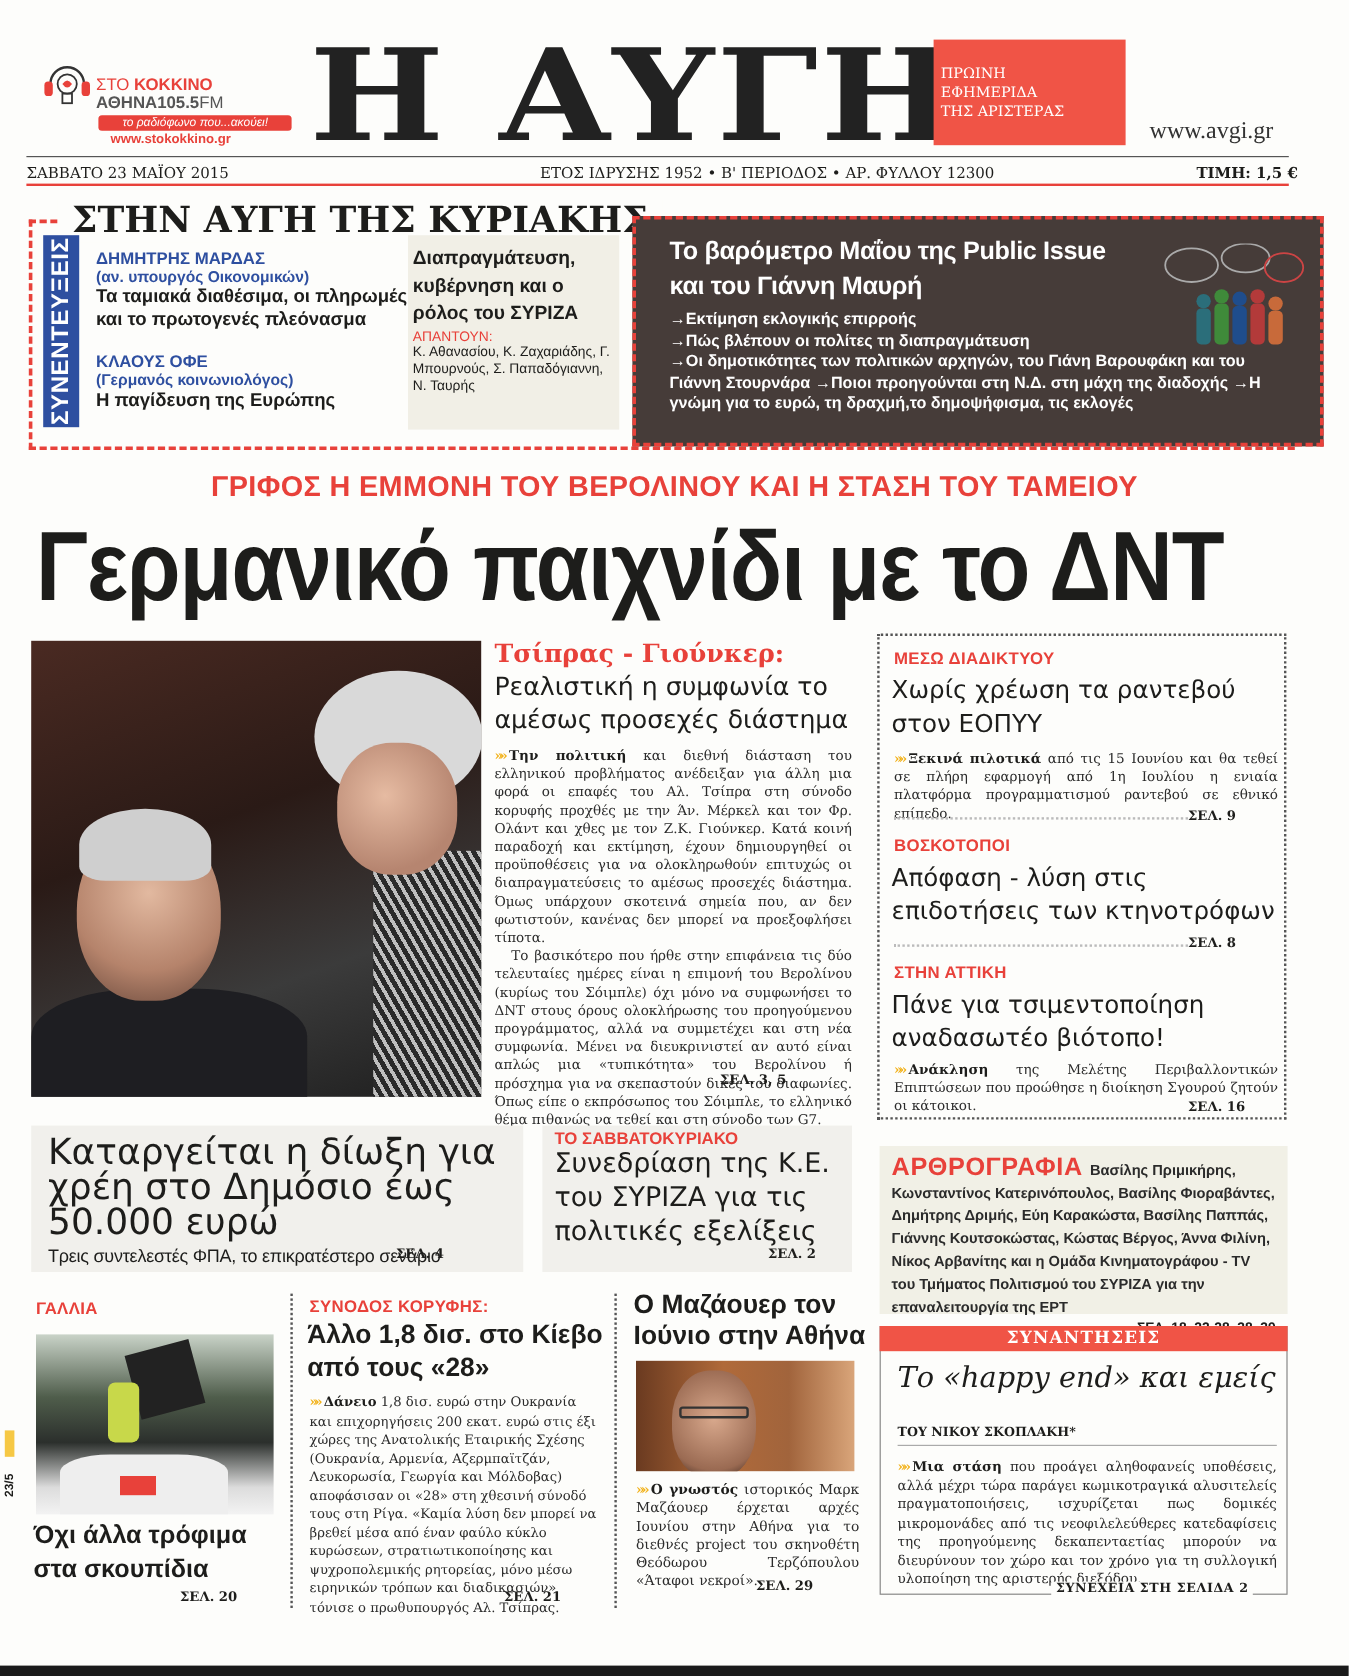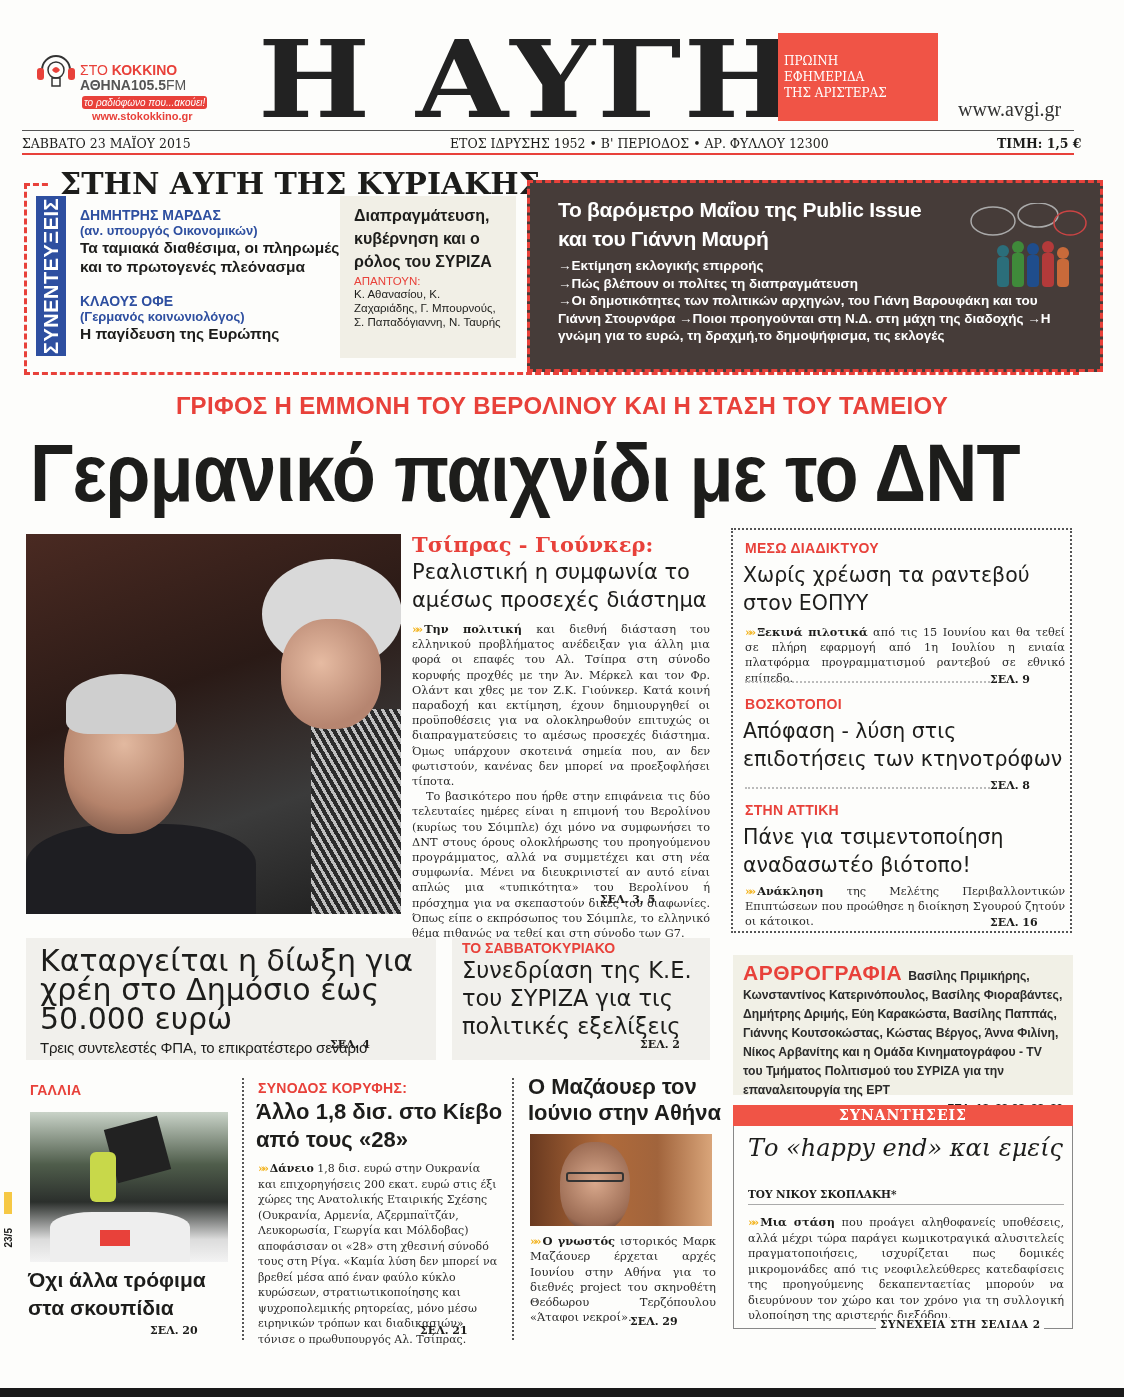--- a/index.html
+++ b/index.html
@@ -2,21 +2,21 @@
 <html><head>
 <meta charset="utf-8">
 <style>
   * { box-sizing: border-box; margin: 0; padding: 0; }
   html, body { width: 1124px; height: 1397px; background: #fdfdfb; overflow: hidden; }
   body { position: relative; font-family: "Liberation Sans", sans-serif; color: #1d1d1b; }
   .abs { position: absolute; }
   .red { color: #e8413a; }
   #radio-bulb { left: 34px; top: 48px; width: 44px; height: 44px; }
   #radio-name { left: 80px; top: 63px; font-size: 14px; line-height: 15px; font-weight: bold; }
-  #radio-slogan { left: 82px; top: 96px; background: #e8413a; color: #fff; font-size: 10px; font-style: italic; padding: 1px 2px; border-radius: 3px; }
+  #radio-slogan { left: 82px; top: 96px; background: #e8413a; color: #fff; font-size: 10px; font-style: italic; padding: 1px 20px; border-radius: 3px; }
   #radio-url { left: 92px; top: 110px; font-size: 11px; font-weight: bold; color: #e8413a; }
 
   #masthead-title { left: 258px; top: 30px; font-family: "DejaVu Serif", serif; font-weight: bold; font-size: 106px; letter-spacing: 2px; line-height: 100px; color: #222; transform: scaleX(1.12); transform-origin: left top; }
   #masthead-tagline { left: 778px; top: 33px; width: 160px; height: 88px; background: #f05446; color: #fff; font-family: "DejaVu Serif", serif; font-size: 12px; line-height: 16px; padding: 20px 0 0 6px; }
   #site-url { left: 958px; top: 98px; font-size: 20px; color: #333; font-family: Liberation Serif, serif; }
 
   #masthead-rule { left: 22px; top: 130px; width: 1052px; height: 1px; background: #555; }
   #issue-date { left: 22px; top: 136px; font-family: "DejaVu Serif", serif; font-size: 12.5px; }
   #issue-info { left: 450px; top: 136px; font-family: "DejaVu Serif", serif; font-size: 12.5px; }
   #issue-price { left: 997px; top: 136px; font-family: "DejaVu Serif", serif; font-size: 12.5px; font-weight: bold; }
@@ -25,21 +25,21 @@
   
   #sunday-box { left: 24px; top: 183px; width: 1055px; height: 192px; border: 3px dashed #e8413a; border-right: none; border-bottom-style: dashed; }
   #sunday-title { left: 48px; top: 166px; background: #fdfdfb; padding: 0 12px; font-family: "DejaVu Serif", serif; font-weight: bold; font-size: 30px; line-height: 36px; color: #1d1d1b; }
   #interviews-tab { left: 36px; top: 196px; width: 30px; height: 160px; background: #2e4fa0; color: #fff; }
   #interviews-tab span { position: absolute; left: 50%; top: 50%; transform: translate(-50%,-50%) rotate(-90deg); font-weight: bold; font-size: 20px; white-space: nowrap; letter-spacing: 0.5px; }
   .iv-name { font-weight: bold; color: #2e4fa0; font-size: 14px; }
   .iv-role { color: #2e4fa0; font-size: 13px; font-weight: bold; }
   .iv-head { font-weight: bold; font-size: 15.5px; line-height: 19px; color: #1d1d1b; }
   #iv1 { left: 80px; top: 207px; width: 260px; }
   #iv2 { left: 80px; top: 293px; width: 260px; }
-  #debate-box { left: 340px; top: 196px; width: 176px; height: 162px; background: #f1efe6; padding: 8px 14px; }
+  #debate-box { left: 340px; top: 196px; width: 176px; height: 162px; background: #f1efe6; padding: 8px 4px; }
   #debate-title { font-weight: bold; font-size: 16px; line-height: 23px; }
   #debate-label { font-size: 11.5px; color: #e8413a; margin-top: 2px; }
   #debate-names { font-size: 11.5px; line-height: 14px; }
   #poll-box { left: 527px; top: 180px; width: 576px; height: 192px; background: #463c39; border: 3px dashed #e8413a; color: #fff; padding: 12px 28px; }
   #poll-title { font-weight: bold; font-size: 21px; line-height: 29px; letter-spacing: -0.3px; }
   #poll-items { font-weight: bold; font-size: 13.5px; line-height: 17.5px; margin-top: 4px; }
   #poll-figures { right: 12px; top: 20px; width: 130px; height: 100px; }
 
   
   #kicker { left: 0; width: 1124px; top: 392px; text-align: center; color: #e8413a; font-weight: bold; font-size: 24px; font-family: "Liberation Sans Narrow", "Liberation Sans", sans-serif; letter-spacing: 0.3px; }

